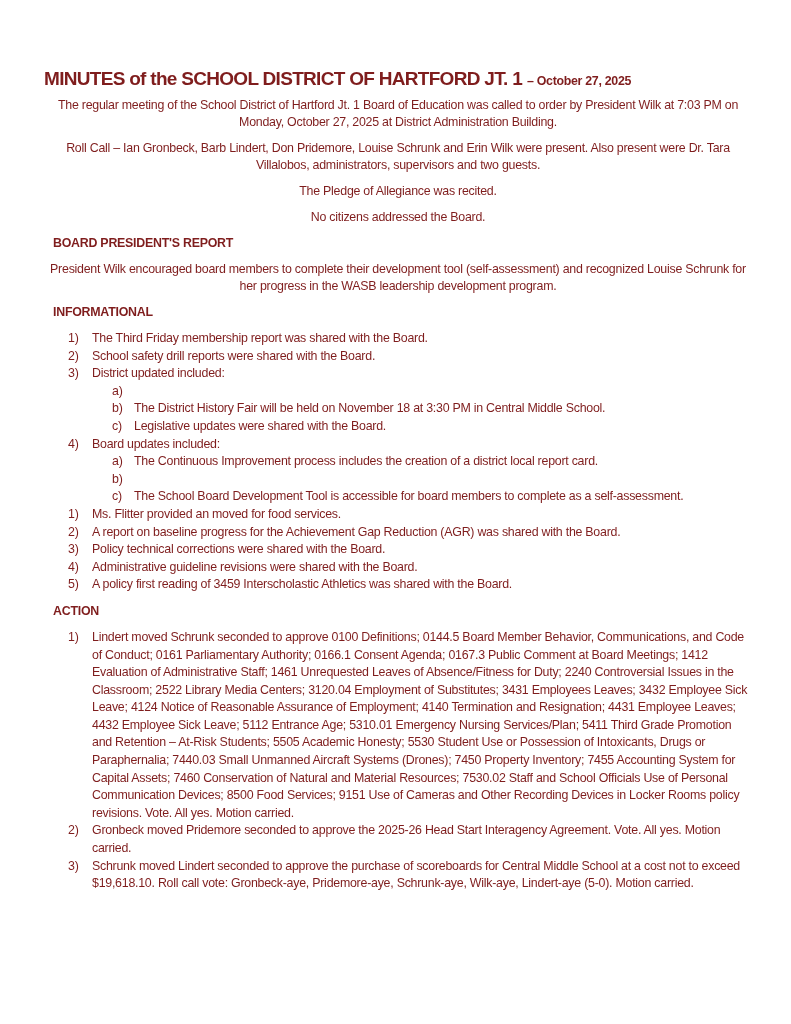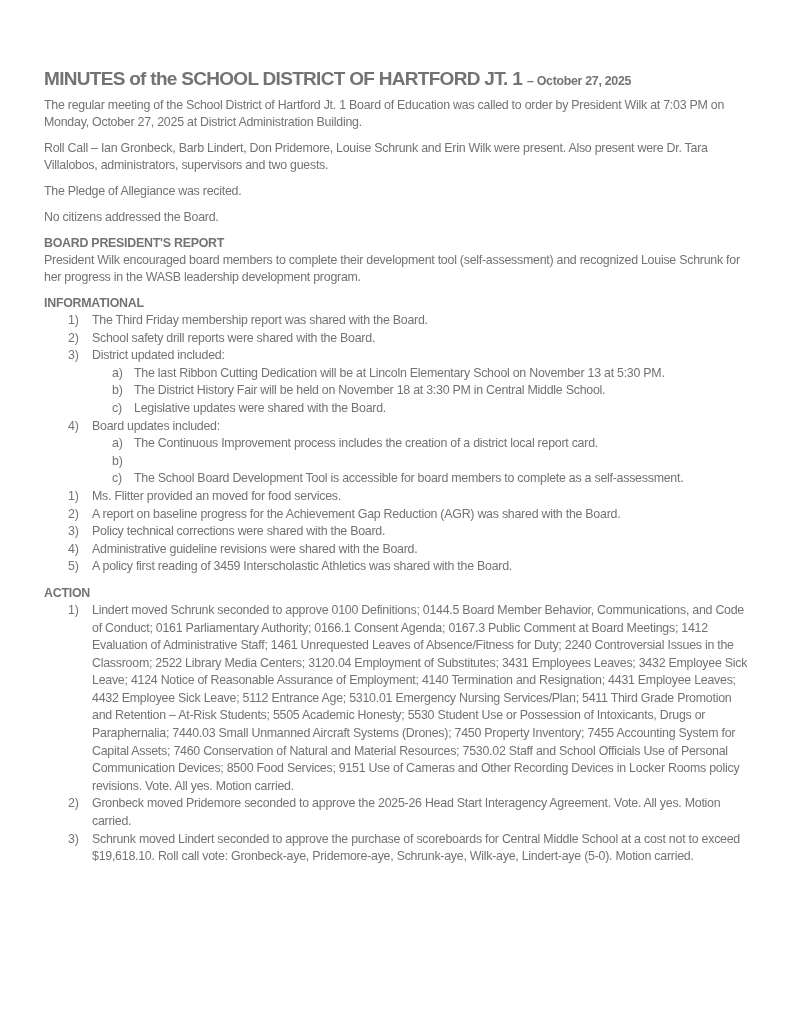--- a/index.html
+++ b/index.html
@@ -7,21 +7,21 @@
     padding: 0;
     background: #ffffff;
   }
   .page {
     position: relative;
     width: 791px;
     height: 1024px;
     background: #ffffff;
     overflow: hidden;
     font-family: "Liberation Sans", "DejaVu Sans", sans-serif;
-    color: #737373;
+    color: #7f1d1d;
   }
   .doc {
     position: absolute;
     left: 44px;
     top: 70px;
     width: 708px;
     font-size: 12.4px;
     line-height: 17px;
     letter-spacing: -0.25px;
   }
@@ -35,25 +35,26 @@
     letter-spacing: -0.7px;
   }
   .title-date {
     font-size: 12.4px;
     font-weight: bold;
     margin-left: 5px;
     letter-spacing: -0.3px;
   }
   p.para {
     margin: 0 0 9px 0;
+    text-align: center;
   }
   .heading {
     font-weight: bold;
     font-size: 12.4px;
-    margin: 0;
+    margin: 9px;
   }
   .list { margin: 0; }
   .list.gap-bottom { margin-bottom: 9px; }
   .item, .subitem {
     display: flex;
     align-items: flex-start;
     line-height: 17.6px;
   }
   .item > .num {
     flex: 0 0 24px;
@@ -93,21 +94,20 @@
       <div class="item">
         <span class="num">2)</span>
         <span class="txt">School safety drill reports were shared with the Board.</span>
       </div>
       <div class="item">
         <span class="num">3)</span>
         <span class="txt">District updated included:</span>
       </div>
       <div class="subitem">
         <span class="num">a)</span>
-        <span class="txt">The last Ribbon Cutting Dedication will be at Lincoln Elementary School on November 13 at 5:30 PM.</span>
       </div>
       <div class="subitem">
         <span class="num">b)</span>
         <span class="txt">The District History Fair will be held on November 18 at 3:30 PM in Central Middle School.</span>
       </div>
       <div class="subitem">
         <span class="num">c)</span>
         <span class="txt">Legislative updates were shared with the Board.</span>
       </div>
       <div class="item">

